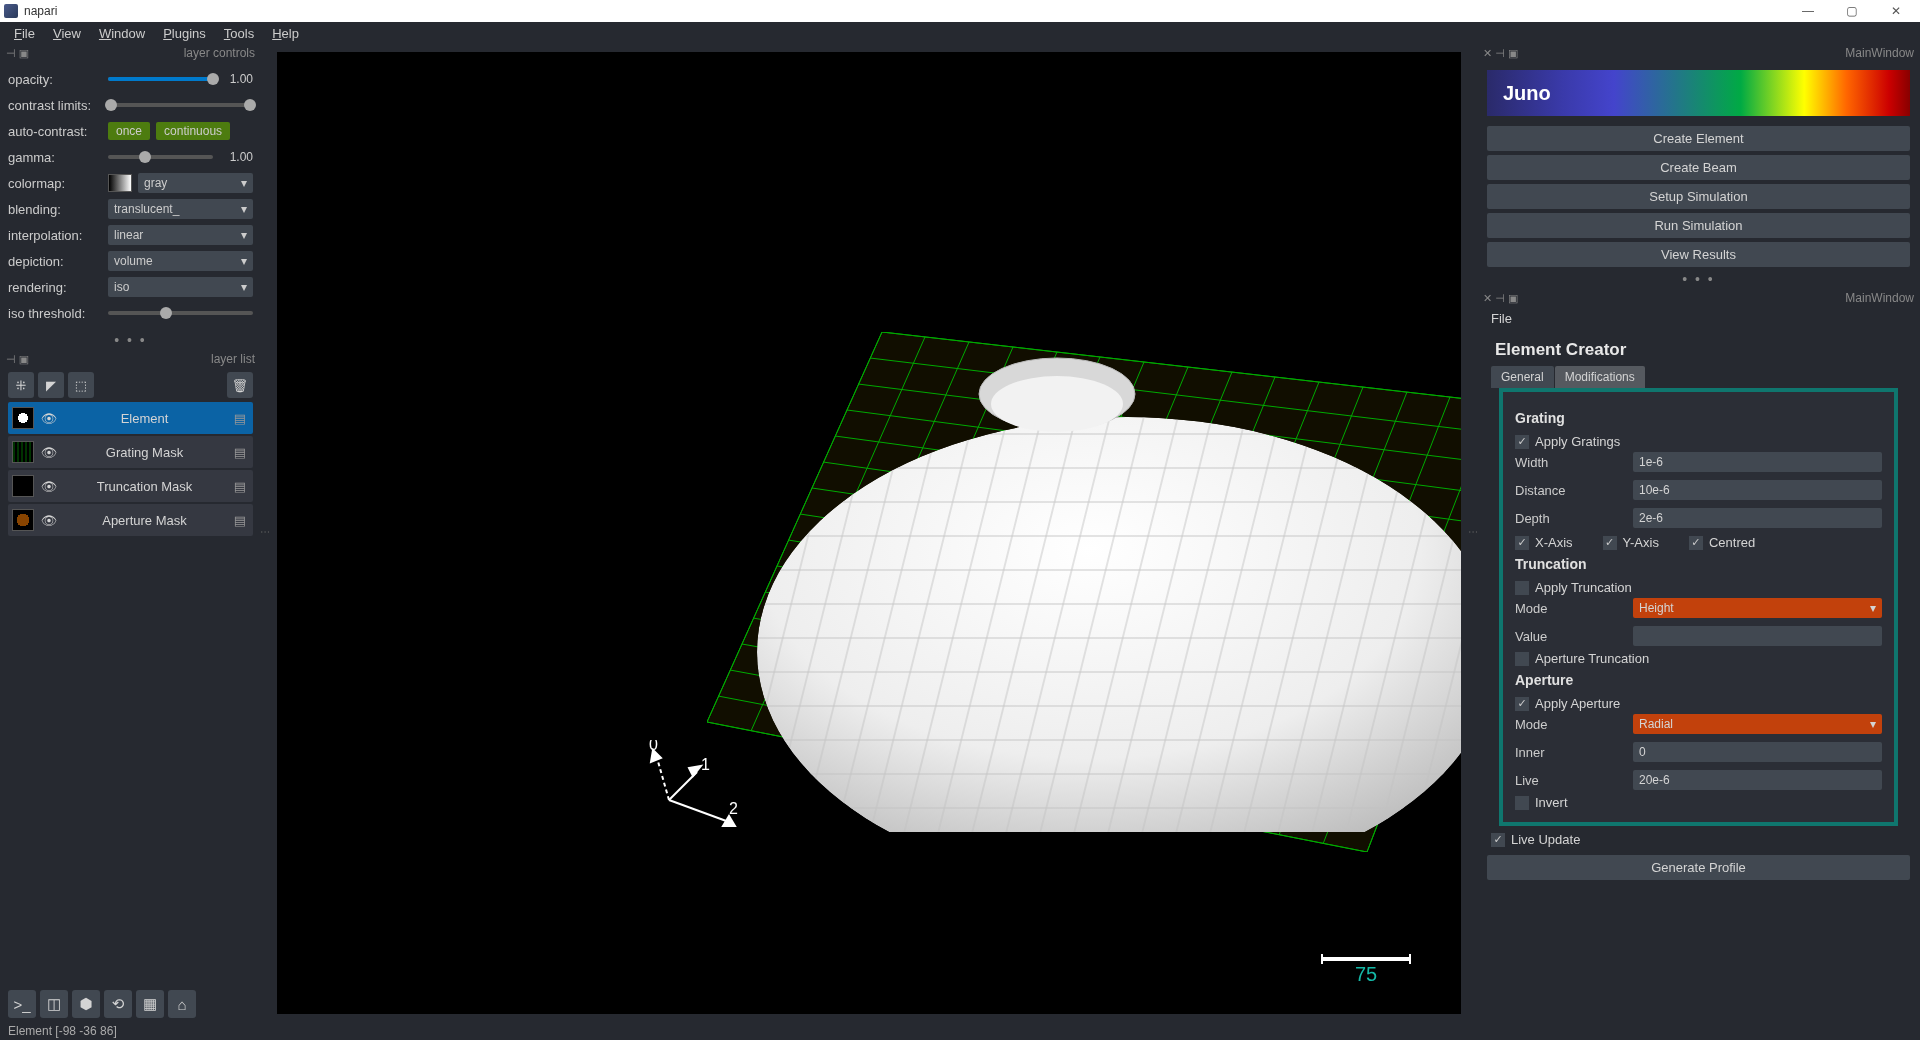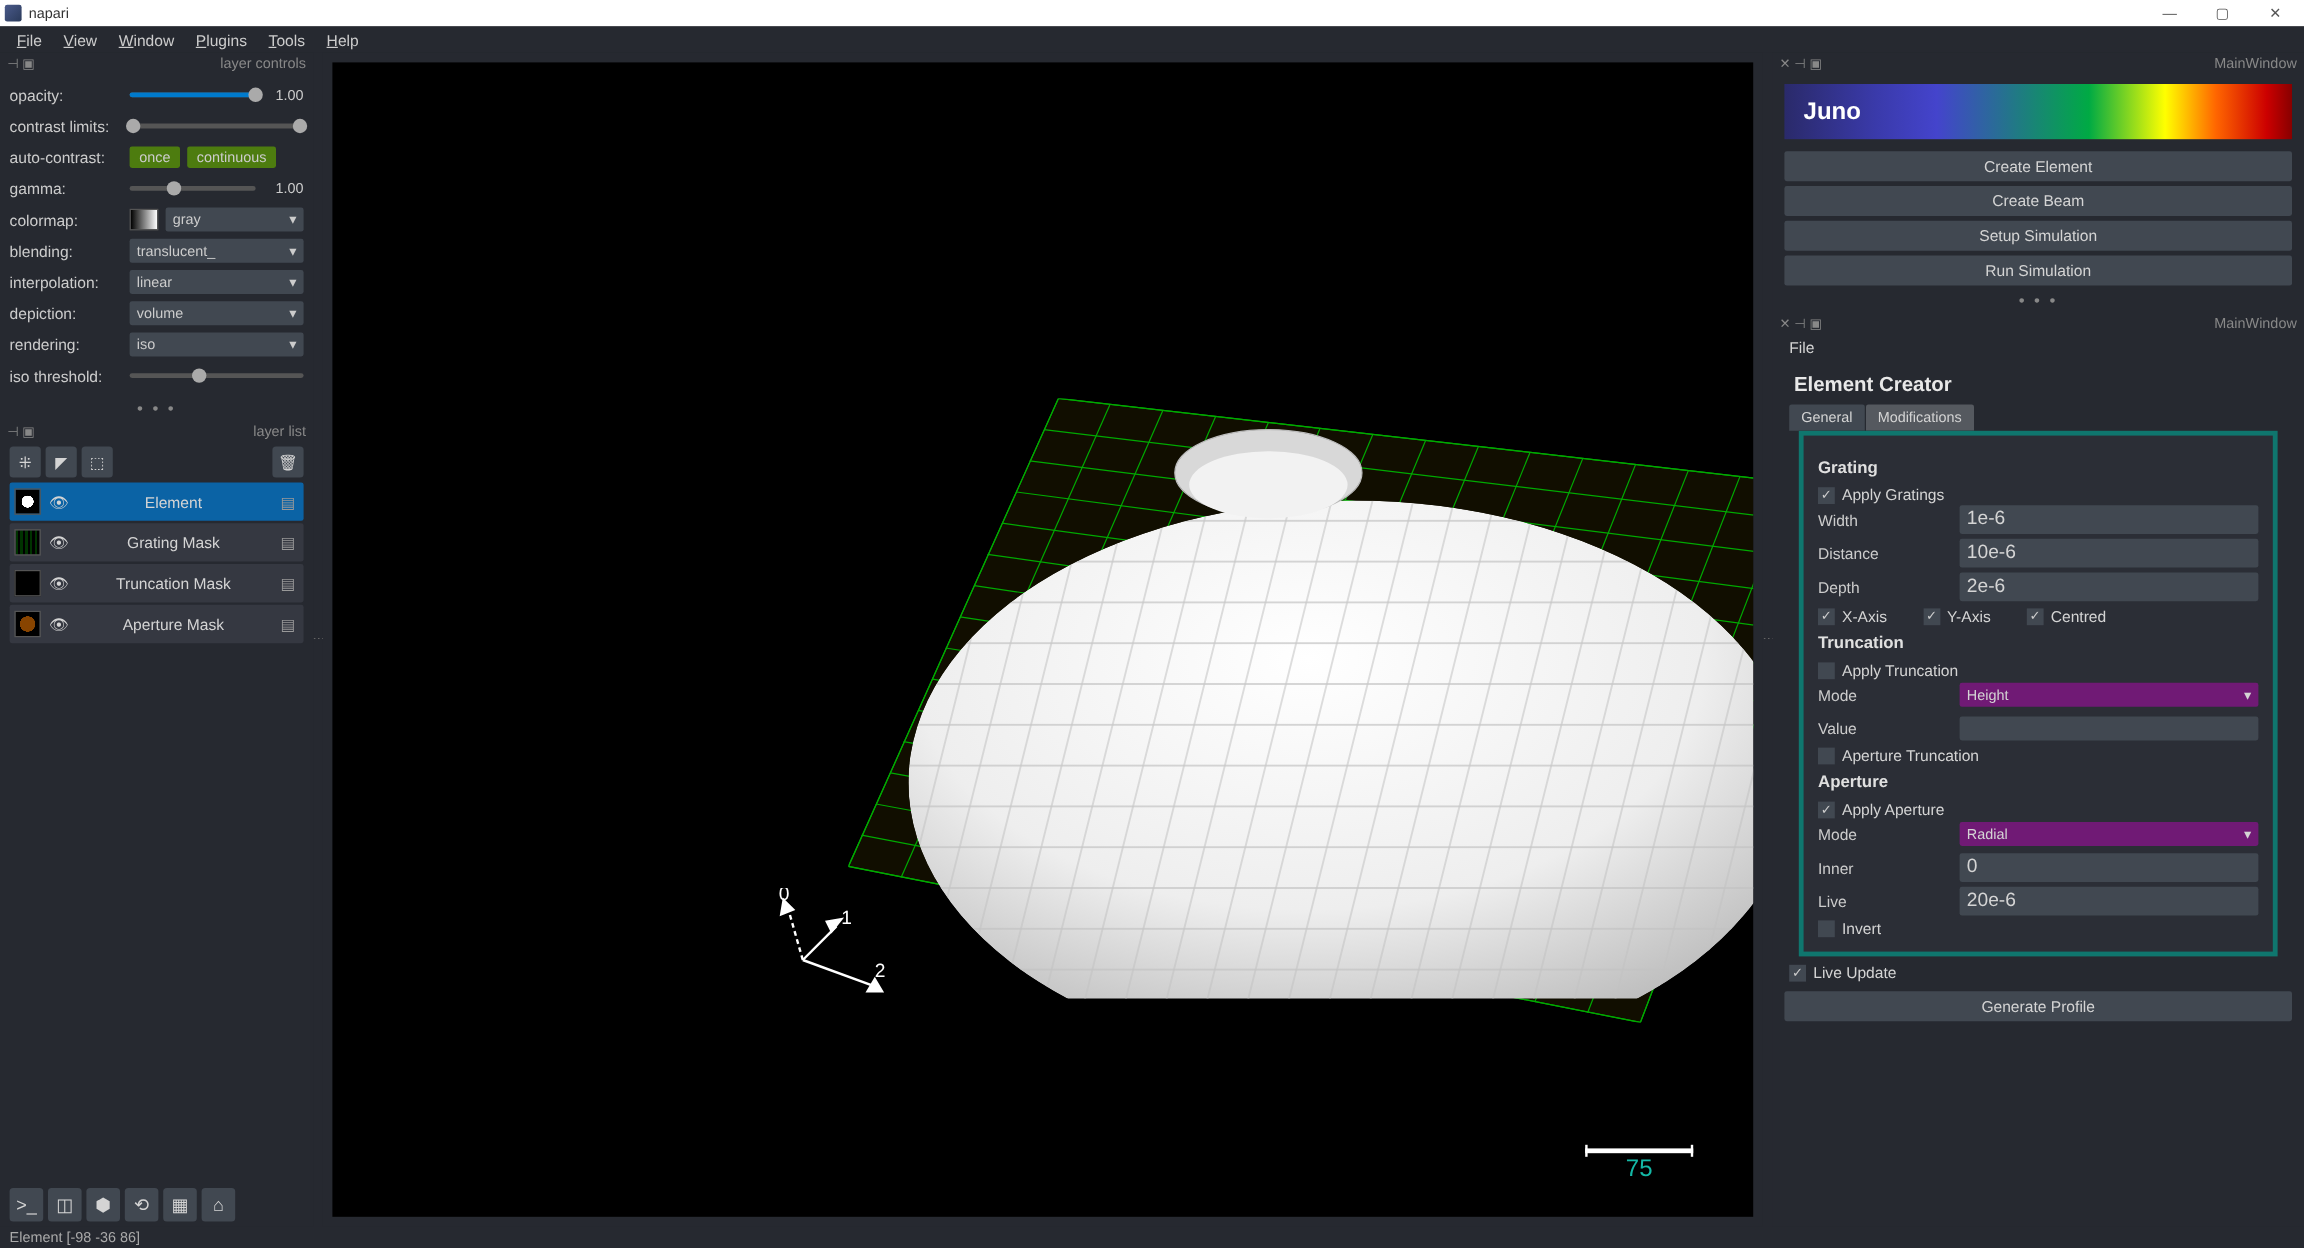--- a/index.html
+++ b/index.html
@@ -68,22 +68,22 @@
 .juno-header .logo { color: #fff; font-weight: 700; font-size: 20px; }
 .btn-wide { margin: 2px 10px; background: #414851; padding: 5px; text-align: center; border-radius: 2px; font-size: 13px; }
 .panel-title { font-size: 17px; font-weight: 600; color: #e8e8e8; margin: 10px 0 6px 18px; }
 .tabs { display: flex; gap: 0; margin-left: 14px; }
 .tab { padding: 4px 10px; background: #414851; font-size: 12px; border-radius: 2px 2px 0 0; margin-right: 1px; }
 .tab.active { background: #55595f; }
 .panel-content { border: 4px solid #0f766e; margin: 0 22px; padding: 12px; background: #2b2e36; }
 .section-heading { font-weight: 600; color: #e0e0e0; margin: 6px 0 8px; font-size: 14px; }
 .form-row { display: flex; align-items: center; min-height: 26px; margin-bottom: 2px; }
 .form-row .flabel { width: 118px; font-size: 13px; color: #ccc; }
-.form-row .finput { flex: 1; background: #414851; padding: 3px 6px; border-radius: 2px; font-size: 16px; min-height: 20px; }
-.form-row .fselect { flex: 1; background: #701a75; padding: 3px 6px; border-radius: 2px; font-size: 12px; display: flex; justify-content: space-between; }
+.form-row .finput { flex: 1; background: #414851; padding: 3px 6px; border-radius: 2px; font-size: 12px; min-height: 20px; }
+.form-row .fselect { flex: 1; background: #c2410c; padding: 3px 6px; border-radius: 2px; font-size: 12px; display: flex; justify-content: space-between; }
 .chk { display: flex; align-items: center; gap: 6px; font-size: 13px; }
 .chk .box { width: 14px; height: 14px; background: #414851; display: flex; align-items: center; justify-content: center; font-size: 11px; color: #ccc; }
 .chk-row { display: flex; gap: 30px; margin: 4px 0; }
 .dots-handle { text-align: center; color: #888; font-size: 14px; letter-spacing: 2px; padding: 2px; }
 .splitter { width: 8px; display: flex; align-items: center; justify-content: center; color: #666; }
 .splitter-dots { writing-mode: vertical-rl; font-size: 10px; letter-spacing: 2px; }
 
 
 .axes { position: absolute; left: 362px; top: 688px; color: #fff; font-size: 16px; pointer-events: none; }
 .scalebar { position: absolute; right: 50px; bottom: 28px; color: #14b8a6; text-align: center; }
@@ -363,20 +363,21 @@
       <span class="icons">✕ ⊣ ▣</span>
       <span class="title">MainWindow</span>
     </div>
     <div class="juno-header">
       <span class="logo">Juno</span>
     </div>
     <div class="btn-wide">Create Element</div>
     <div class="btn-wide">Create Beam</div>
     <div class="btn-wide">Setup Simulation</div>
     <div class="btn-wide">Run Simulation</div>
+    <div class="btn-wide">View Results</div>
 
     <div class="dots-handle">• • •</div>
 
     <div class="dock-header">
       <span class="icons">✕ ⊣ ▣</span>
       <span class="title">MainWindow</span>
     </div>
     <div style="padding:4px 14px; font-size:13px;">File</div>
 
     <div class="panel-title">Element Creator</div>

